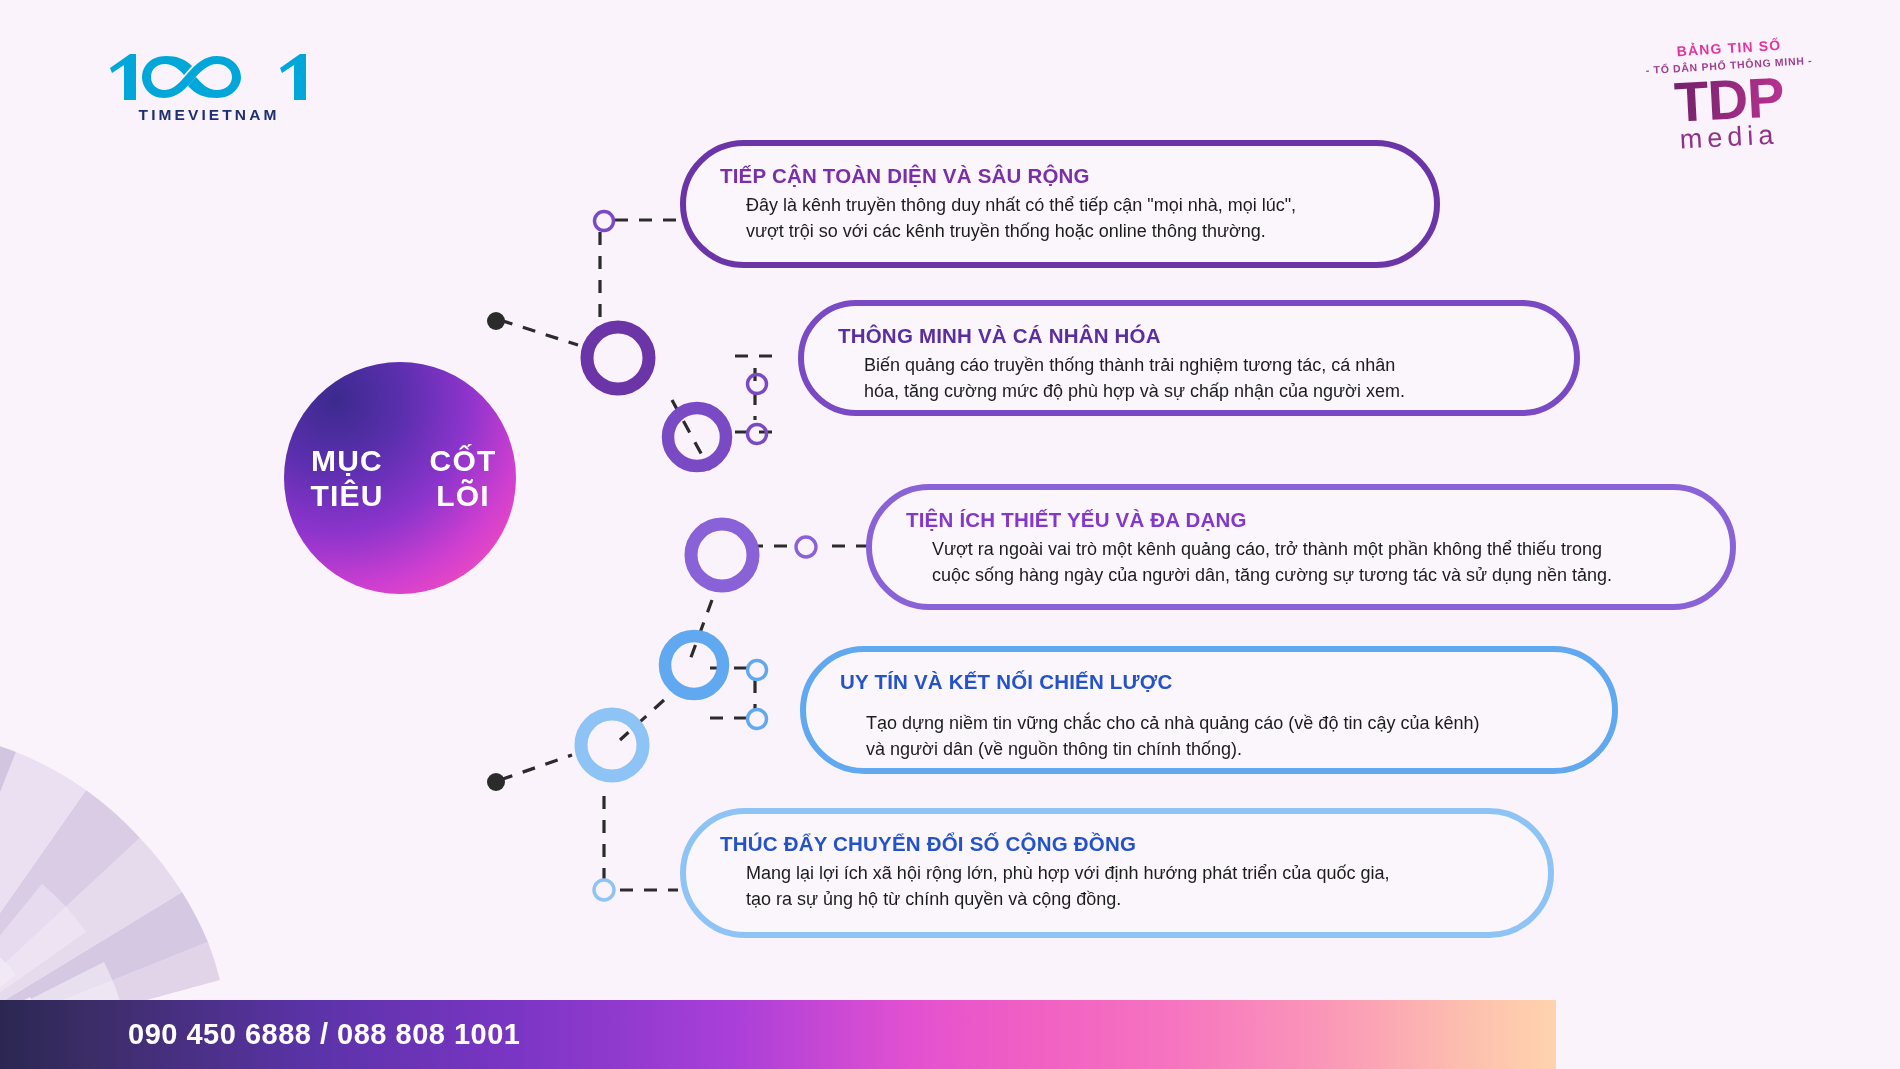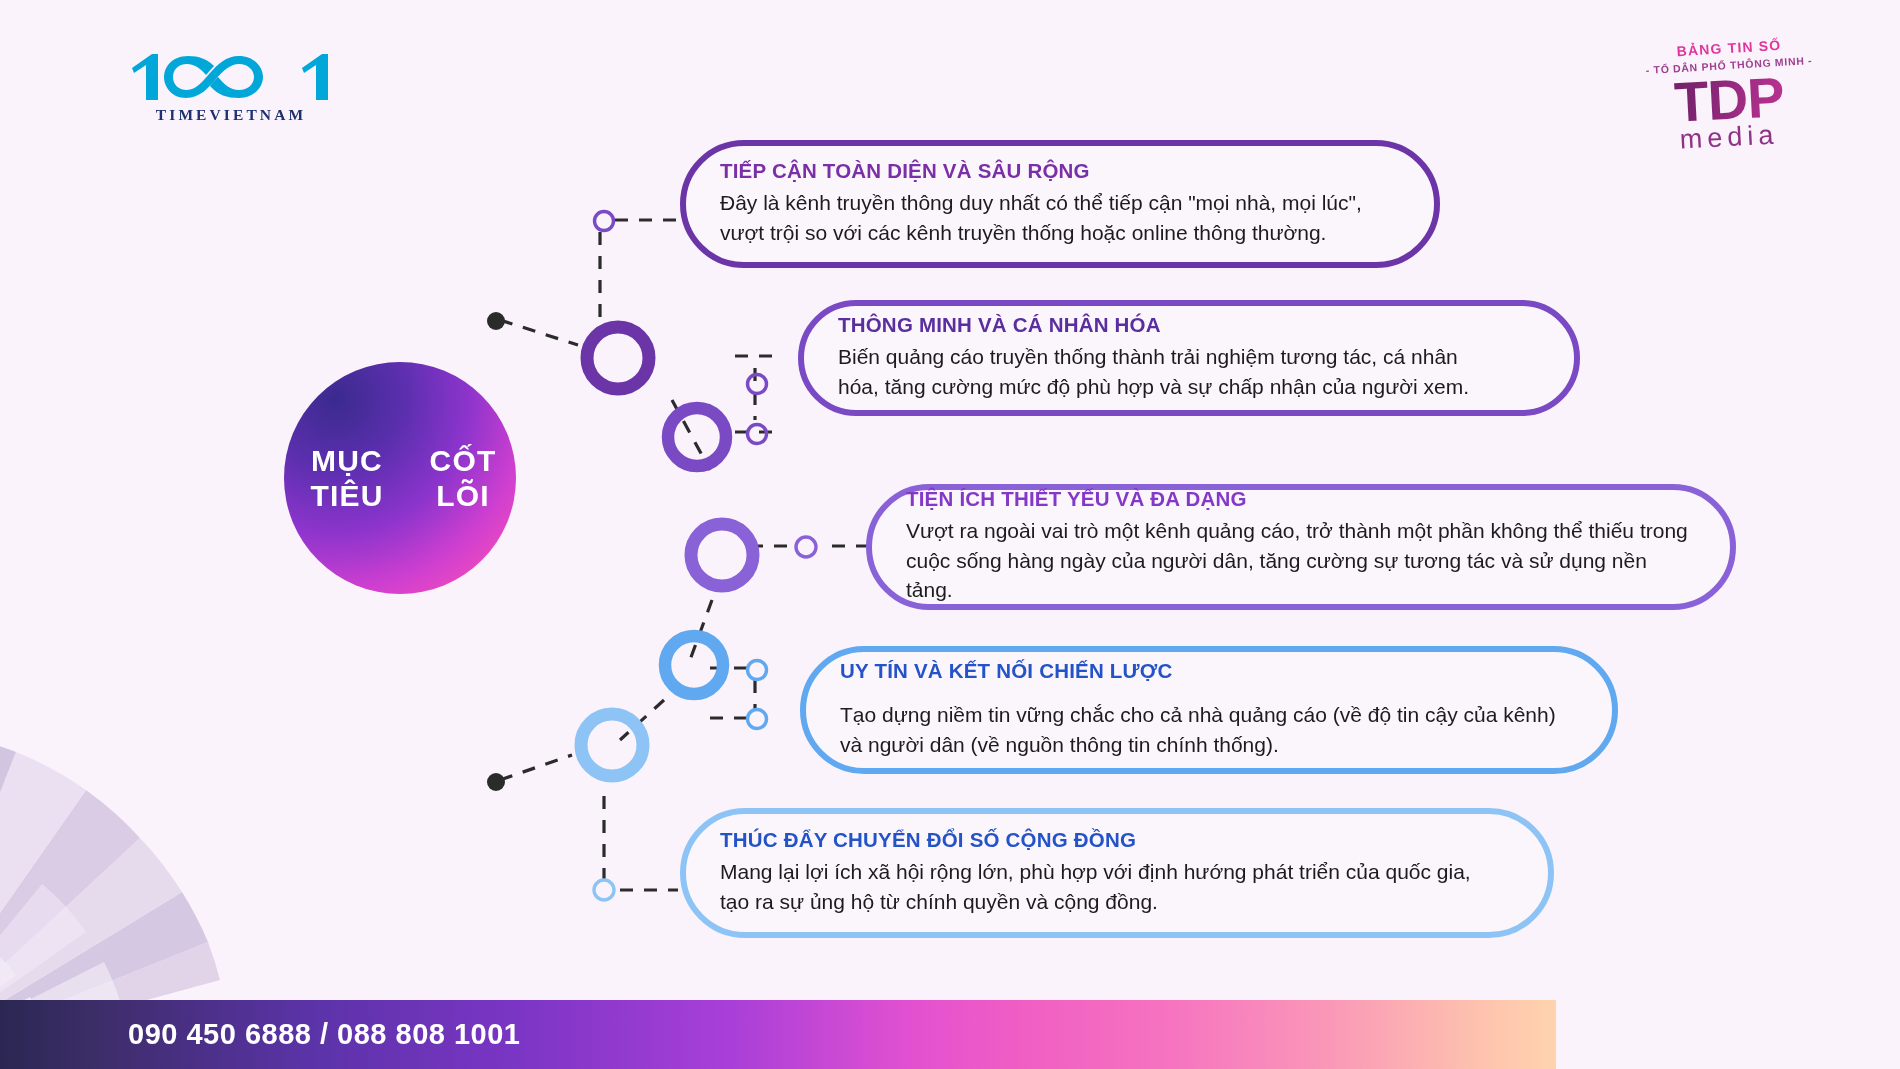--- a/index.html
+++ b/index.html
@@ -35,21 +35,21 @@
   }
   #footer-deco { position: absolute; left: 0; top: 0; width: 760px; height: 69px; opacity: .35; }
   #footer-phone {
     position: absolute; left: 128px; top: 0;
     height: 69px; display: flex; align-items: center;
     color: #ffffff; font-size: 29px; font-weight: 700;
     letter-spacing: .5px; white-space: nowrap;
   }
 
   
-  #logo-left { position: absolute; left: 126px; top: 52px; width: 210px; font-family: Liberation Serif, serif; }
+  #logo-left { position: absolute; left: 104px; top: 52px; width: 210px; }
   #logo-left .brandmark { display: block; }
   #logo-left .brandword {
     margin-top: 4px; text-align: center;
     color: #1f3070; font-size: 15.5px; font-weight: 700;
     letter-spacing: 3.1px;
   }
   #logo-right { position: absolute; right: 56px; top: 40px; width: 230px; text-align: center; }
   #logo-right .tdp-l1 {
     color: #e0359e; font-size: 14px; font-weight: 700;
     letter-spacing: 1.2px; transform: rotate(-3.5deg);
@@ -86,29 +86,29 @@
 
   
   #connectors { position: absolute; left: 0; top: 0; width: 1900px; height: 1069px; pointer-events: none; }
 
   
   .card {
     position: absolute;
     border-style: solid;
     background: #fbf5fc;
     padding: 18px 34px 20px 34px;
-    display: flex; flex-direction: column; justify-content: center;
+    display: flex; flex-direction: column; 
   }
   .card .ct {
     font-size: 20.5px; font-weight: 700;
     letter-spacing: .2px; margin-bottom: 5px;
   }
   .card .cb {
-    font-size: 21px; font-weight: 400; color: #1c1c1c;
-    line-height: 1.42; white-space: pre-line;
+    font-size: 18px; font-weight: 400; color: #1c1c1c;
+    line-height: 1.42; white-space: pre-line; margin-left: 26px;
   }
 
   #card-1 { left: 680px; top: 140px;  width: 760px; height: 128px; border-width: 6px; border-color: #6b35a8; border-radius: 64px; }
   #card-1 .ct { color: #7a2fa6; }
   #card-2 { left: 798px; top: 300px;  width: 782px; height: 116px; border-width: 6px; border-color: #7a49c4; border-radius: 63px; }
   #card-2 .ct { color: #5a2e9e; }
   #card-3 { left: 866px; top: 484px;  width: 870px; height: 126px; border-width: 6px; border-color: #8a62d8; border-radius: 63px; }
   #card-3 .ct { color: #8338c8; }
   #card-4 { left: 800px; top: 646px;  width: 818px; height: 128px; border-width: 6px; border-color: #60a8f0; border-radius: 64px; gap: 12px; }
   #card-4 .ct { color: #2453c8; }

